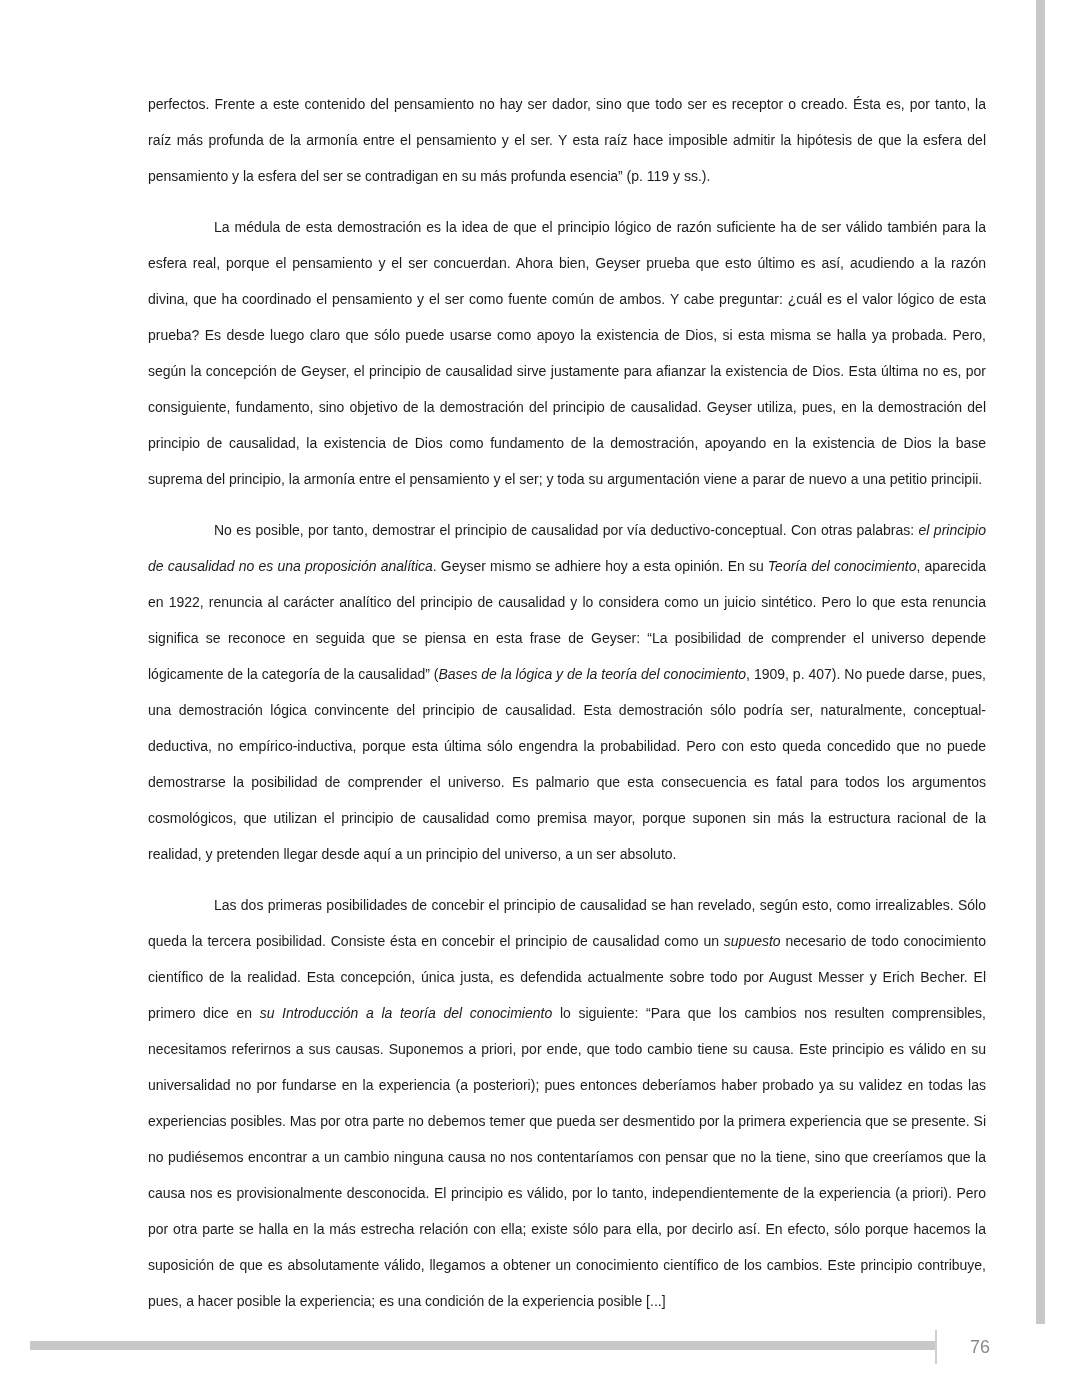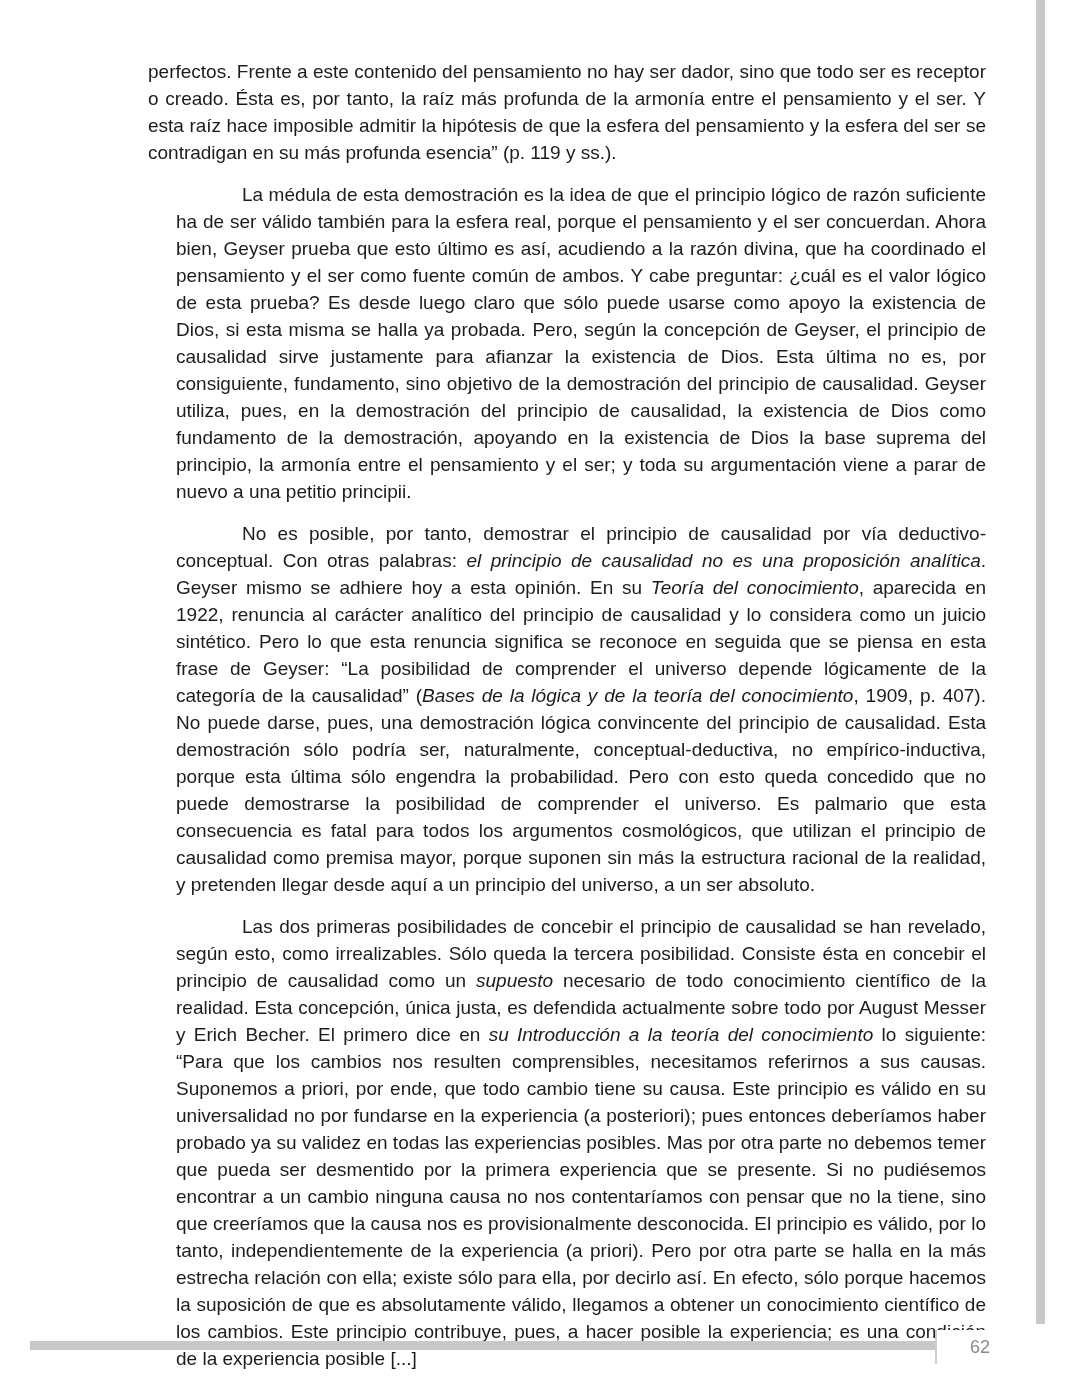--- a/index.html
+++ b/index.html
@@ -12,29 +12,29 @@
     font-family: "Liberation Sans", "DejaVu Sans", sans-serif;
   }
   .page {
     position: absolute;
     inset: 0;
     background: #ffffff;
   }
   .text-block {
     position: absolute;
     left: 148px;
-    top: 58px;
+    top: 86px;
     width: 838px;
     color: #1c1c1c;
-    font-size: 19px;
-    line-height: 27px;
+    font-size: 14px;
+    line-height: 36px;
     text-align: justify;
   }
   .para { margin-bottom: 15px; }
-  .para.indent { text-indent: 66px; margin-left: 28px; }
+  .para.indent { text-indent: 66px; }
   .para em { }
   .border-right {
     position: absolute;
     left: 1036px;
     top: 0;
     width: 9px;
     height: 1324px;
     background: #c8c8c8;
   }
   .border-bottom {
@@ -72,16 +72,16 @@
       <p class="para"><span>perfectos. Frente a este contenido del pensamiento no hay ser dador, sino que todo ser es receptor o creado. Ésta es, por tanto, la raíz más profunda de la armonía entre el pensamiento y el ser. Y esta raíz hace imposible admitir la hipótesis de que la esfera del pensamiento y la esfera del ser se contradigan en su más profunda esencia” (p. 119 y ss.).</span></p>
       <p class="para indent"><span>La médula de esta demostración es la idea de que el principio lógico de razón suficiente ha de ser válido también para la esfera real, porque el pensamiento y el ser concuerdan. Ahora bien, Geyser prueba que esto último es así, acudiendo a la razón divina, que ha coordinado el pensamiento y el ser como fuente común de ambos. Y cabe preguntar: ¿cuál es el valor lógico de esta prueba? Es desde luego claro que sólo puede usarse como apoyo la existencia de Dios, si esta misma se halla ya probada. Pero, según la concepción de Geyser, el principio de causalidad sirve justamente para afianzar la existencia de Dios. Esta última no es, por consiguiente, fundamento, sino objetivo de la demostración del principio de causalidad. Geyser utiliza, pues, en la demostración del principio de causalidad, la existencia de Dios como fundamento de la demostración, apoyando en la existencia de Dios la base suprema del principio, la armonía entre el pensamiento y el ser; y toda su argumentación viene a parar de nuevo a una petitio principii.</span></p>
       <p class="para indent"><span>No es posible, por tanto, demostrar el principio de causalidad por vía deductivo-conceptual. Con otras palabras: </span><em>el principio de causalidad no es una proposición analítica</em><span>. Geyser mismo se adhiere hoy a esta opinión. En su </span><em>Teoría del conocimiento</em><span>, aparecida en 1922, renuncia al carácter analítico del principio de causalidad y lo considera como un juicio sintético. Pero lo que esta renuncia significa se reconoce en seguida que se piensa en esta frase de Geyser: “La posibilidad de comprender el universo depende lógicamente de la categoría de la causalidad” (</span><em>Bases de la lógica y de la teoría del conocimiento</em><span>, 1909, p. 407). No puede darse, pues, una demostración lógica convincente del principio de causalidad. Esta demostración sólo podría ser, naturalmente, conceptual-deductiva, no empírico-inductiva, porque esta última sólo engendra la probabilidad. Pero con esto queda concedido que no puede demostrarse la posibilidad de comprender el universo. Es palmario que esta consecuencia es fatal para todos los argumentos cosmológicos, que utilizan el principio de causalidad como premisa mayor, porque suponen sin más la estructura racional de la realidad, y pretenden llegar desde aquí a un principio del universo, a un ser absoluto.</span></p>
       <p class="para indent"><span>Las dos primeras posibilidades de concebir el principio de causalidad se han revelado, según esto, como irrealizables. Sólo queda la tercera posibilidad. Consiste ésta en concebir el principio de causalidad como un </span><em>supuesto</em><span> necesario de todo conocimiento científico de la realidad. Esta concepción, única justa, es defendida actualmente sobre todo por August Messer y Erich Becher. El primero dice en </span><em>su Introducción a la teoría del conocimiento</em><span> lo siguiente: “Para que los cambios nos resulten comprensibles, necesitamos referirnos a sus causas. Suponemos a priori, por ende, que todo cambio tiene su causa. Este principio es válido en su universalidad no por fundarse en la experiencia (a posteriori); pues entonces deberíamos haber probado ya su validez en todas las experiencias posibles. Mas por otra parte no debemos temer que pueda ser desmentido por la primera experiencia que se presente. Si no pudiésemos encontrar a un cambio ninguna causa no nos contentaríamos con pensar que no la tiene, sino que creeríamos que la causa nos es provisionalmente desconocida. El principio es válido, por lo tanto, independientemente de la experiencia (a priori). Pero por otra parte se halla en la más estrecha relación con ella; existe sólo para ella, por decirlo así. En efecto, sólo porque hacemos la suposición de que es absolutamente válido, llegamos a obtener un conocimiento científico de los cambios. Este principio contribuye, pues, a hacer posible la experiencia; es una condición de la experiencia posible [...]</span></p>
     </div>
 
   <div class="border-right"></div>
   <div class="border-bottom"></div>
 
   <div class="pagenum-box">
-    <span class="pagenum">62</span>
+    <span class="pagenum">76</span>
   </div>
 
 </div>
 
 </body></html>

